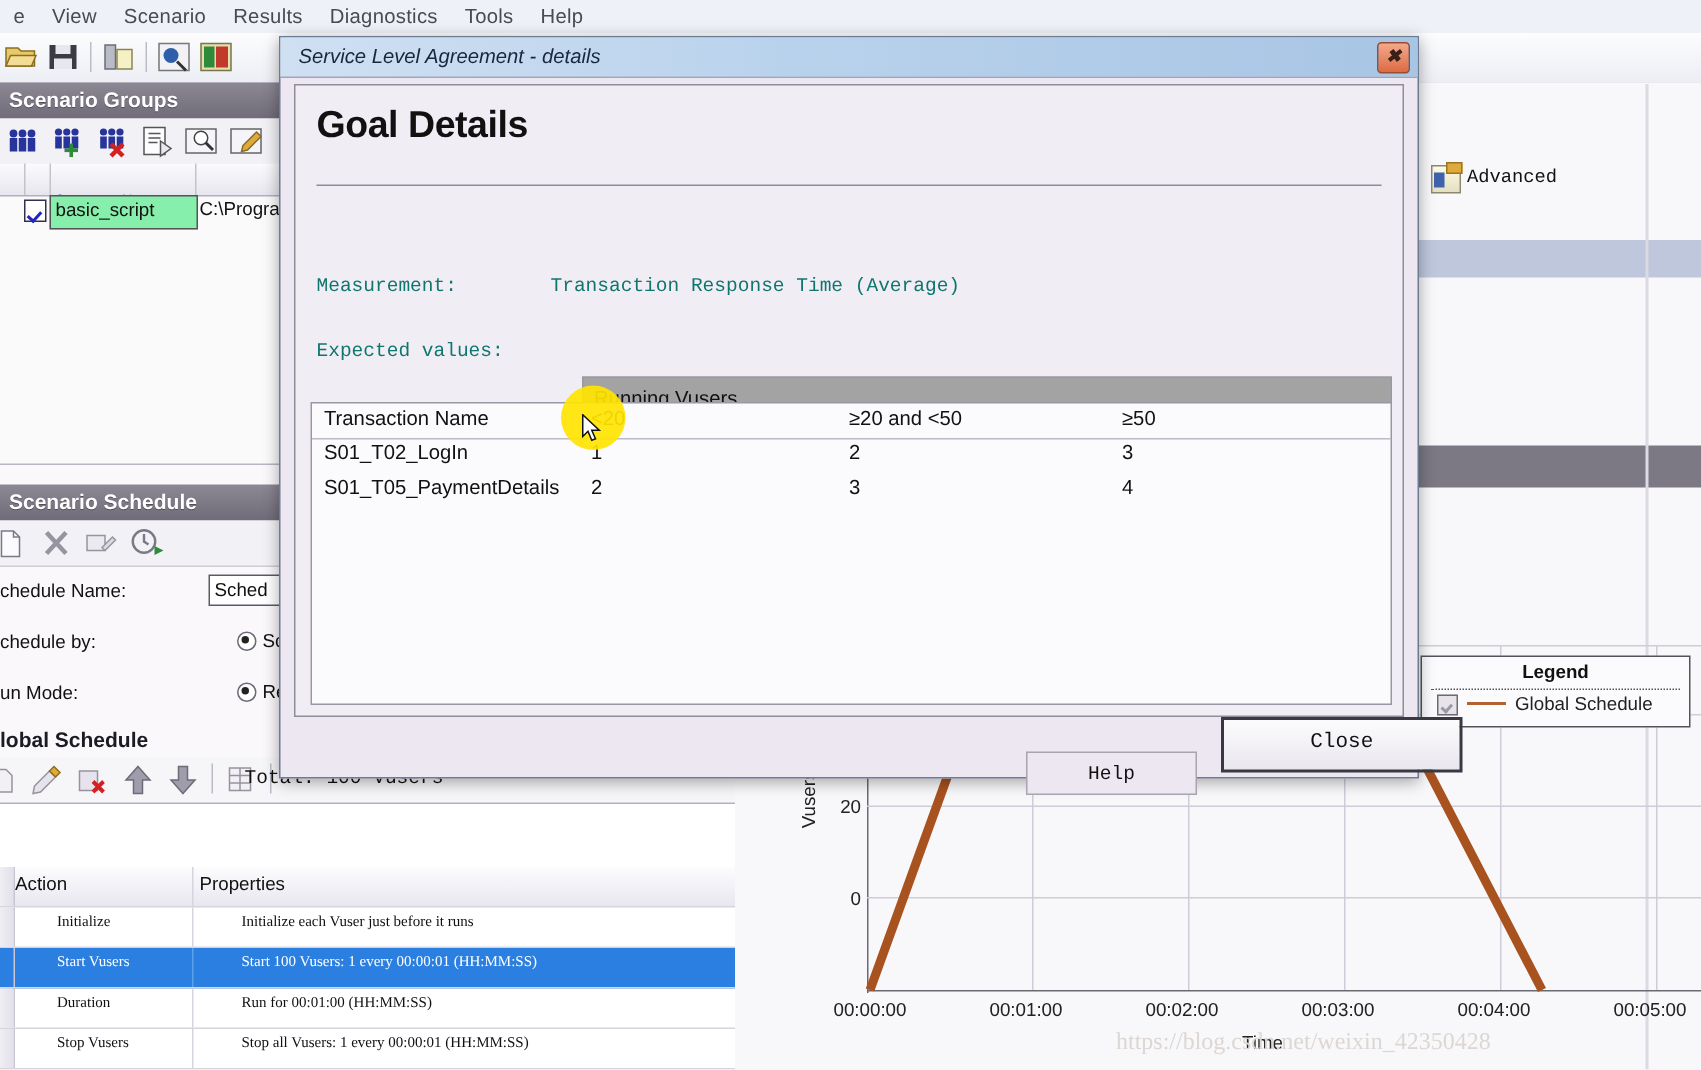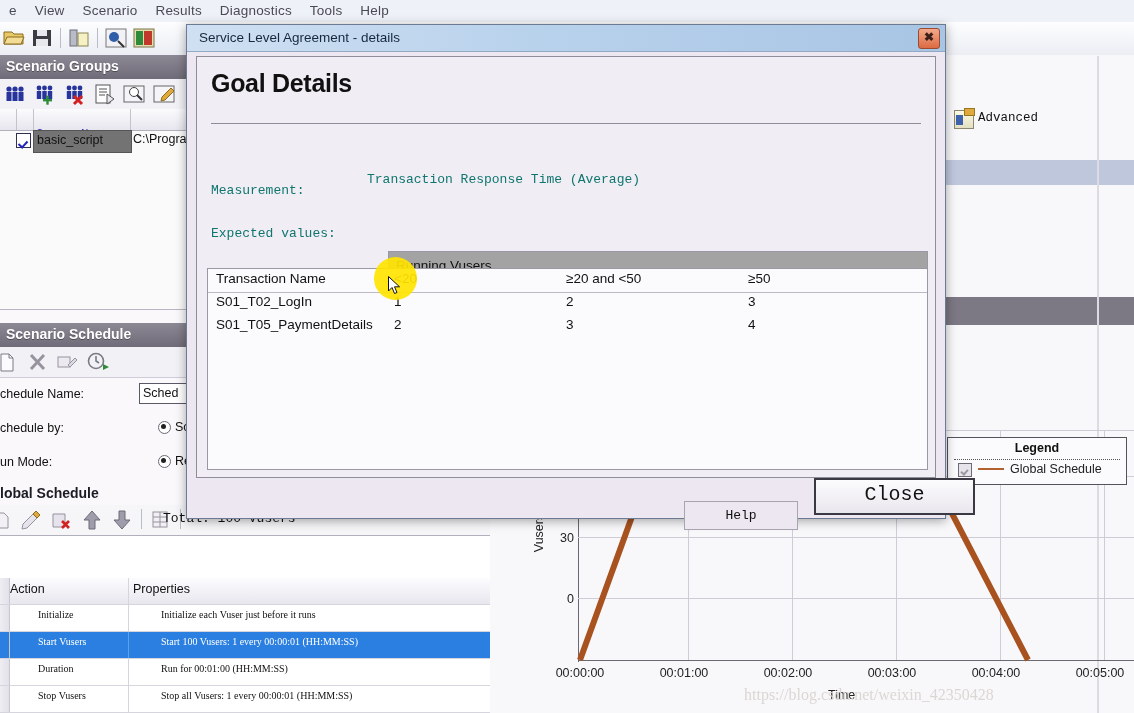--- a/index.html
+++ b/index.html
@@ -42,21 +42,21 @@
     background:linear-gradient(#fbfbfd,#e7e6ee);border-bottom:1px solid #b3b0bd;}
   .colsep{position:absolute;top:0;width:1px;height:21px;background:#c5c2ce;}
   #gname-hdr{position:absolute;left:36px;top:19px;font-size:12.5px;color:#3b3bb0;font-family:Liberation Mono, monospace;}
   #sg-row1{left:0;top:130px;width:490px;height:23px;}
   #chk-basic{position:absolute;left:16px;top:3px;width:13px;height:13px;
     background:#fff;border:1px solid #31314f;}
   #chk-basic:after{content:"";position:absolute;left:3px;top:5px;width:4px;
     height:7px;border:solid #2323c0;border-width:0 2px 2px 0;
     transform:rotate(42deg);}
   #gname-cell{position:absolute;left:33px;top:0px;width:97px;height:21px;
-    background:#737373;border:1px solid #555;}
+    background:#86efac;border:1px solid #555;}
   #gname-val{position:absolute;left:3px;top:2px;font-size:12.5px;color:#111;}
   #path-cell{position:absolute;left:133px;top:2px;font-size:12.5px;color:#111;}
 
   
   #ss-hdr{left:0;top:323px;width:490px;height:24px;}
   #ss-toolbar{left:0;top:347px;width:490px;height:30px;background:#f2f1f5;
     border-bottom:1px solid #cfccd8;}
   .ssfield{position:absolute;font-size:12.5px;color:#111;}
   .radio{position:absolute;width:11px;height:11px;border-radius:50%;
     border:1px solid #6a6a78;background:#fff;}
@@ -131,55 +131,55 @@
   #adv-icon:after{content:"";position:absolute;left:9px;top:-3px;width:9px;height:6px;
     background:#e0a93b;border:1px solid #9a7524;}
   #tl-sep{left:1097px;top:56px;width:2px;height:657px;background:#dcdae2;}
 
   
   #dlg{left:186px;top:24px;width:758px;height:493px;
     background:#ece7f1;border:1px solid #6d7b92;
     box-shadow:0 2px 10px rgba(0,0,0,.35);}
   #dlg-title{position:absolute;left:0;top:0;width:758px;height:26px;
     background:linear-gradient(90deg,#cfe0f2 0%,#b9d2ec 45%,#a8c5e4 100%);
-    border-bottom:1px solid #93a8c2;}
+    border-bottom:1px solid #93a8c2;font-style:italic;}
   #dlg-title-txt{position:absolute;left:12px;top:5px;font-size:13.5px;color:#16283d;}
   #dlg-close{position:absolute;right:5px;top:3px;width:20px;height:19px;
     border-radius:3px;border:1px solid #9a4b31;
     background:linear-gradient(#f3a98b,#dc6b43);}
   #dlg-close-x{position:absolute;left:0;top:-1px;width:20px;height:19px;
     text-align:center;line-height:19px;font-size:12px;color:#3a2018;font-weight:bold;}
   #dlg-body{position:absolute;left:9px;top:31px;width:738px;height:420px;
     background:rgba(246,243,248,.55);border:1px solid #8f8d99;}
   #goal-title{position:absolute;left:14px;top:12px;font-size:25px;font-weight:bold;
     color:#111;letter-spacing:-.3px;}
   #goal-rule{position:absolute;left:14px;top:66px;width:710px;height:1px;
     background:#8e8c98;}
   .dlg-lbl{position:absolute;font-family:"Liberation Mono",monospace;
     font-size:13px;color:#0f766e;}
   #meas-lbl{left:14px;top:126px;}
-  #meas-val{left:170px;top:115px;}
+  #meas-val{left:170px;top:126px;}
   #exp-lbl{left:14px;top:169px;}
   #rv-box{position:absolute;left:191px;top:194px;width:538px;height:29px;
     background:#a3a3a3;border:1px solid #9a98a4;}
   #rv-txt{position:absolute;left:7px;top:6px;font-size:13.5px;color:#111;}
   #tbl{position:absolute;left:10px;top:211px;width:719px;height:200px;
     background:#fbfafc;border:1px solid #9a98a4;}
   .trow{position:absolute;left:0;width:719px;height:23px;}
   .tc{position:absolute;font-size:13.5px;color:#111;}
   .c0{left:8px;} .c1{left:186px;} .c2{left:358px;} .c3{left:540px;}
   #tbl-hdr-rule{position:absolute;left:0;top:23px;width:719px;height:1px;
     background:#bdbac6;}
   #dlg-help{position:absolute;left:497px;top:476px;width:112px;height:27px;
     background:#ece7f1;border:1px solid #a8a5b1;
     font-family:"Liberation Mono",monospace;font-size:13px;color:#111;
     text-align:center;line-height:27px;}
   #dlg-closebtn{position:absolute;left:627px;top:453px;width:157px;height:33px;
     background:linear-gradient(#fcfbfd,#e9e7ee);border:2px solid #3a3843;
-    font-family:"Liberation Mono",monospace;font-size:20px;color:#111;
+    font-family:"Liberation Mono",monospace;font-size:14px;color:#111;
     text-align:center;line-height:30px;}
 
   
   #cursor-halo{left:374px;top:257px;width:43px;height:43px;border-radius:50%;
     background:#ffe400;opacity:.92;}
   #cursor-arrow{left:388px;top:276px;width:14px;height:20px;}
 </style>
 </head>
 <body>
 
@@ -468,21 +468,21 @@
   <div class="gl-v" style="left:214px"></div>
   <div class="gl-v" style="left:318px"></div>
   <div class="gl-v" style="left:422px"></div>
   <div class="gl-v" style="left:526px"></div>
 
   <svg width="556" height="232" style="position:absolute;left:0;top:0;overflow:visible">
     <polyline points="2,230 118,-90 284,-90 450,230" fill="none" stroke="#a8521f" stroke-width="6" stroke-linejoin="round"></polyline>
   </svg>
 
   <div class="ytick" style="top:162px">0</div>
-  <div class="ytick" style="top:101px">30</div>
+  <div class="ytick" style="top:101px">20</div>
   <div class="ytick" style="top:40px">40</div>
   <div class="ytick" style="top:-6px">60</div>
 
   <div class="xtick" style="left:-38px">00:00:00</div>
   <div class="xtick" style="left:66px">00:01:00</div>
   <div class="xtick" style="left:170px">00:02:00</div>
   <div class="xtick" style="left:274px">00:03:00</div>
   <div class="xtick" style="left:378px">00:04:00</div>
   <div class="xtick" style="left:482px">00:05:00</div>
 

